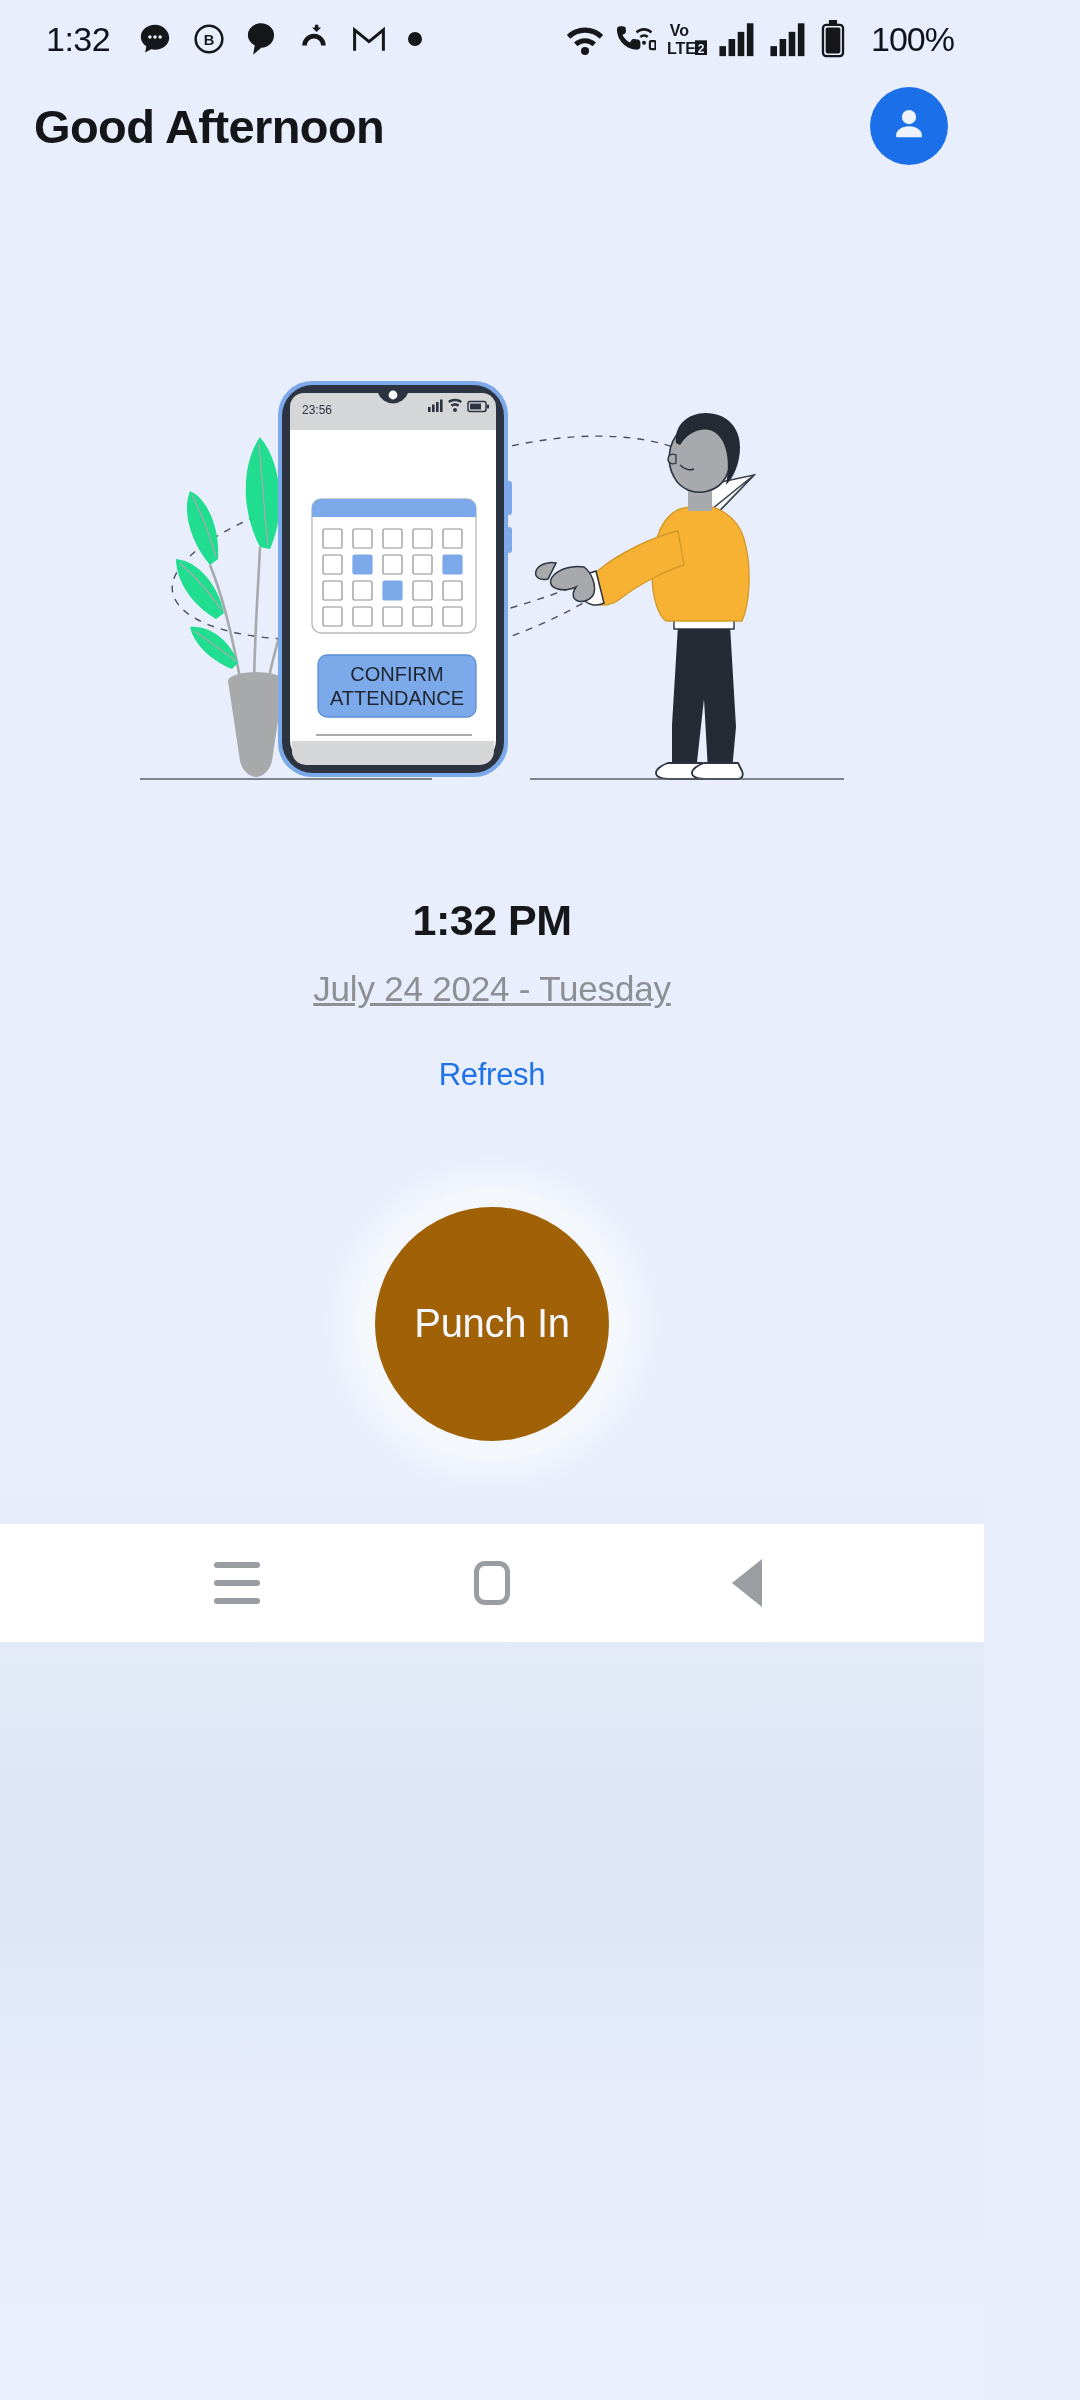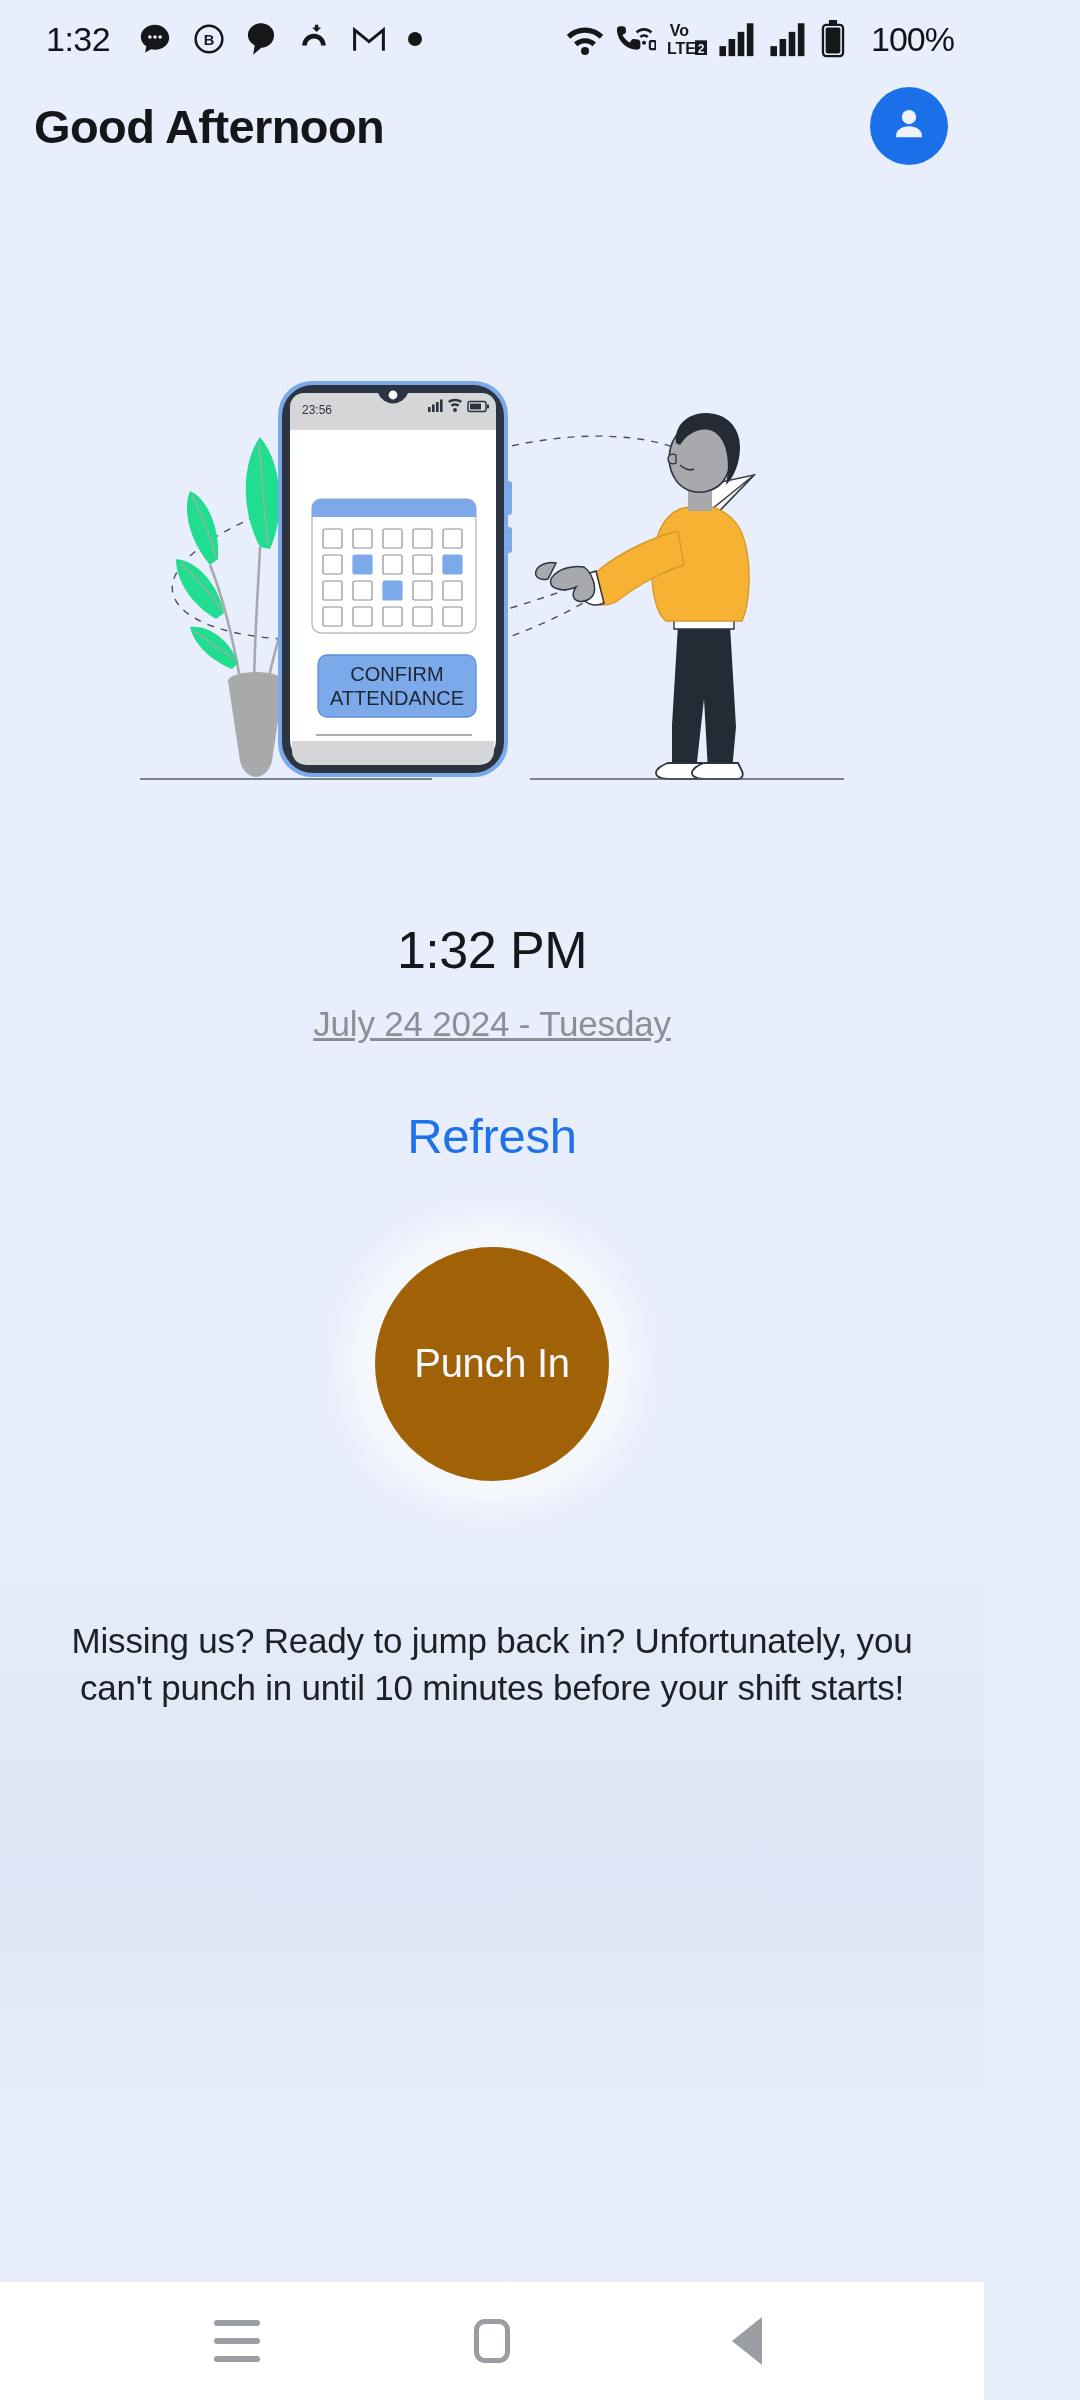--- a/index.html
+++ b/index.html
@@ -49,23 +49,23 @@
   
   .illus-wrap {
     flex:0 0 700px;
     display:flex; align-items:center; justify-content:center;
     padding-top:150px;
   }
   .illus { width:720px; height:480px; }
 
   
   .clockblock { flex:0 0 250px; text-align:center; padding-top:22px; }
-  .big-time { font-size:52px; font-weight:400; color:#15171b; letter-spacing:-.5px;margin-top:24px; }
+  .big-time { font-size:43px; font-weight:700; color:#15171b; letter-spacing:-.5px; }
   .date-line { font-size:35px; font-weight:500; color:#8d8f94; margin-top:24px; letter-spacing:-.2px;text-decoration:underline;}
-  .refresh { font-size:49px; color:#1f72e8; margin-top:64px; display:inline-block; letter-spacing:-.3px;}
+  .refresh { font-size:31px; color:#1f72e8; margin-top:48px; display:inline-block; letter-spacing:-.3px;}
 
   
   .btnrow {
     flex:0 0 400px;
     display:flex; align-items:center; justify-content:center;
     gap:52px;
   }
   .ring {
     width:272px; height:272px; border-radius:50%;
     background:#f4f7fb;
@@ -392,21 +392,20 @@
     <div class="date-line">July 24 2024 - Tuesday</div>
     <div><span class="refresh">Refresh</span></div>
   </div>
 
   <div class="btnrow">
     <div class="ring">
       <div class="disc grey">Punch In</div>
     </div>
   </div>
 
-  <div class="notice">Missing us? Ready to jump back in? Unfortunately, you can't punch in until 10 minutes before your shift starts!</div>
 
   <div class="navbar">
     <div class="navbtn">
       <span class="hamb">
           <i></i>
           <i></i>
           <i></i>
         </span>
     </div>
     <div class="navbtn">

